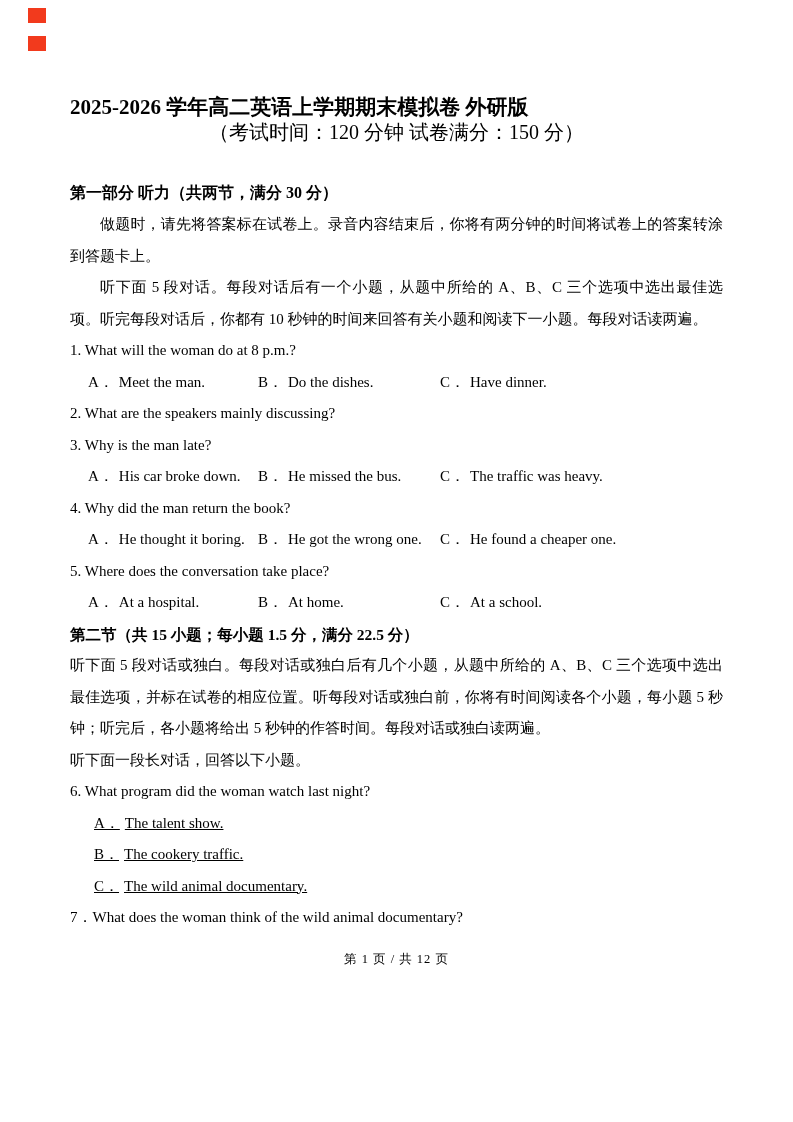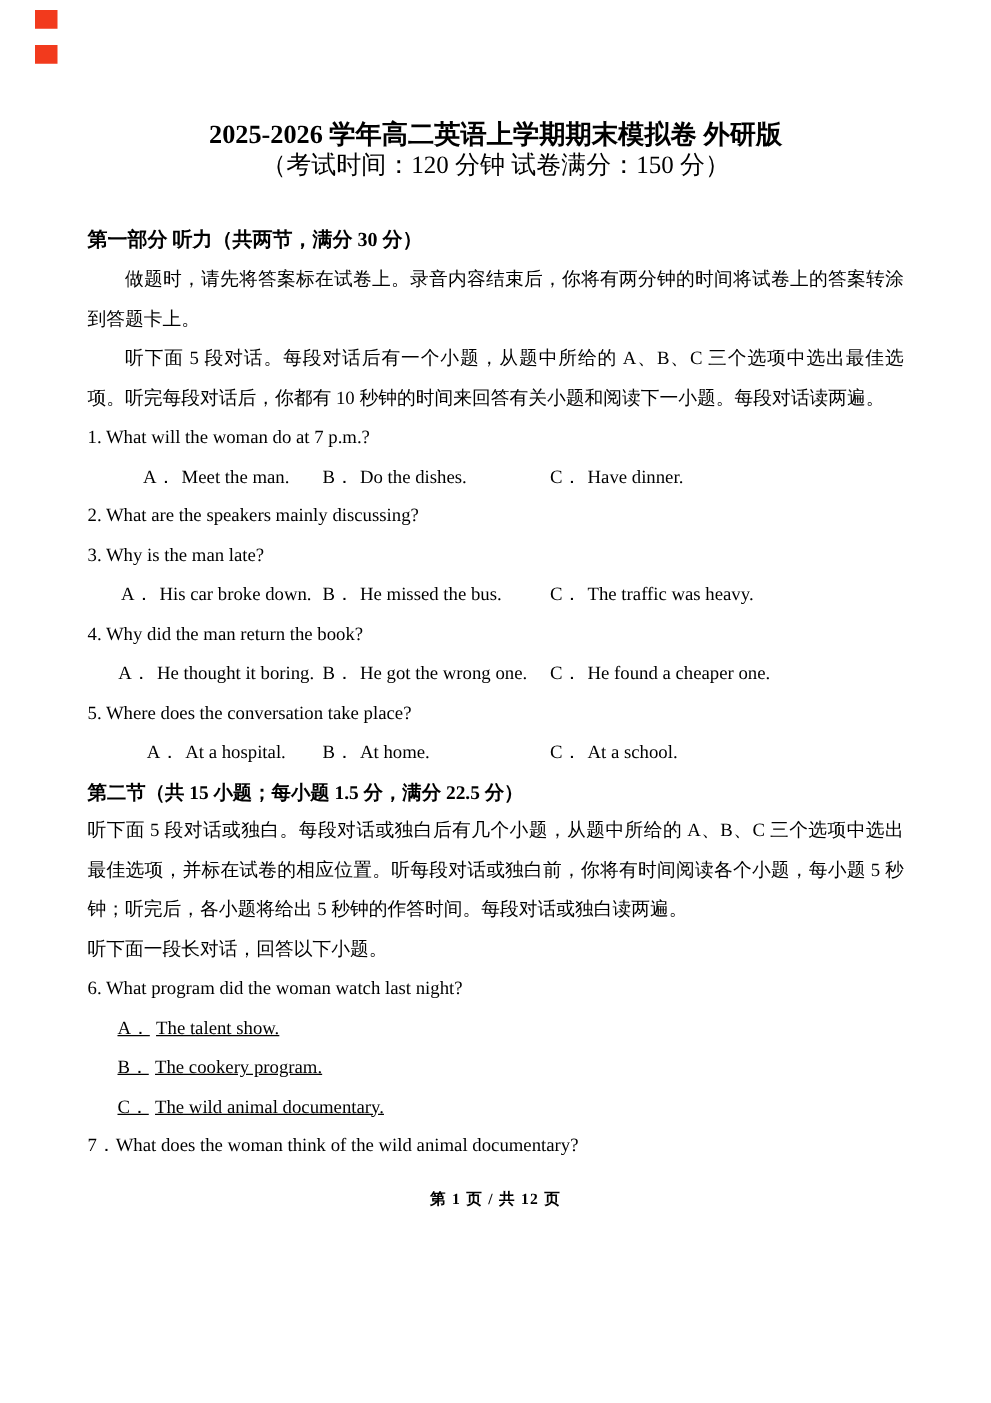--- a/index.html
+++ b/index.html
@@ -22,21 +22,21 @@
     height: 15px;
     background: #f23a1d;
   }
   .corner-mark.m1 { top: 8px; }
   .corner-mark.m2 { top: 36px; }
   .doc {
     padding: 0 70px;
   }
   .title {
     margin-top: 93px;
-    text-align: center;
+    text-align: left;
     font-size: 21px;
     font-weight: bold;
     line-height: 28px;
   }
   .subtitle {
     text-align: center;
     font-size: 20px;
     line-height: 22px;
   }
   .h-part {
@@ -60,56 +60,55 @@
   .q-line {
     font-size: 15px;
     line-height: 31.5px;
   }
   .opts-row {
     display: flex;
     padding-left: 18px;
     font-size: 15px;
     line-height: 31.5px;
   }
-  .opts-row .col-a { width: 170px; text-align: center; }
+  .opts-row .col-a { width: 170px; }
   .opts-row .col-b { width: 182px; }
   .opts-row .col-c { flex: 1; }
   .opt-label { margin-right: 5px; }
   .opts-stack {
     padding-left: 24px;
     font-size: 15px;
     text-decoration: underline;
   }
   .opts-stack .opt { line-height: 31.5px; }
   .footer {
     margin-top: 15px;
     text-align: center;
     font-size: 12.5px;
     line-height: 20px;
     letter-spacing: 1px;
-    font-weight: bold;
   }
 </style>
 </head>
 <body>
 
 <div class="corner-mark m1"></div>
 <div class="corner-mark m2"></div>
 
 <div class="doc">
 
   <div class="title">2025-2026 学年高二英语上学期期末模拟卷 外研版</div>
   <div class="subtitle">（考试时间：120 分钟  试卷满分：150 分）</div>
 
   <div class="h-part">第一部分 听力（共两节，满分 30 分）</div>
   <div class="para indent">做题时，请先将答案标在试卷上。录音内容结束后，你将有两分钟的时间将试卷上的答案转涂到答题卡上。</div>
 
   <div class="para indent">听下面 5 段对话。每段对话后有一个小题，从题中所给的 A、B、C 三个选项中选出最佳选项。听完每段对话后，你都有 10 秒钟的时间来回答有关小题和阅读下一小题。每段对话读两遍。</div>
 
-  <div class="q-line"><span>1.</span> <span>What will the woman do at 7 p.m.?</span></div>
+  <div class="q-line"><span>1.</span> <span>What will the woman do at 8 p.m.?</span></div>
   <div class="opts-row">
     <div class="col-a"><span class="opt-label">A．</span><span>Meet the man.</span></div>
     <div class="col-b"><span class="opt-label">B．</span><span>Do the dishes.</span></div>
     <div class="col-c"><span class="opt-label">C．</span><span>Have dinner.</span></div>
   </div>
 
   <div class="q-line"><span>2.</span> <span>What are the speakers mainly discussing?</span></div>
 
   <div class="q-line"><span>3.</span> <span>Why is the man late?</span></div>
   <div class="opts-row">
@@ -132,21 +131,21 @@
     <div class="col-c"><span class="opt-label">C．</span><span>At a school.</span></div>
   </div>
 
   <div class="h-sect">第二节（共 15 小题；每小题 1.5 分，满分 22.5 分）</div>
   <div class="para">听下面 5 段对话或独白。每段对话或独白后有几个小题，从题中所给的 A、B、C 三个选项中选出最佳选项，并标在试卷的相应位置。听每段对话或独白前，你将有时间阅读各个小题，每小题 5 秒钟；听完后，各小题将给出 5 秒钟的作答时间。每段对话或独白读两遍。</div>
   <div class="q-line">听下面一段长对话，回答以下小题。</div>
 
   <div class="q-line"><span>6.</span> <span>What program did the woman watch last night?</span></div>
   <div class="opts-stack">
     <div class="opt"><span class="opt-label">A．</span><span>The talent show.</span></div>
-    <div class="opt"><span class="opt-label">B．</span><span>The cookery program.</span></div>
+    <div class="opt"><span class="opt-label">B．</span><span>The cookery traffic.</span></div>
     <div class="opt"><span class="opt-label">C．</span><span>The wild animal documentary.</span></div>
   </div>
 
   <div class="q-line"><span>7．</span><span>What does the woman think of the wild animal documentary?</span></div>
 
   <div class="footer">第 1 页 / 共 12 页</div>
 
 </div>
 
 </body></html>

